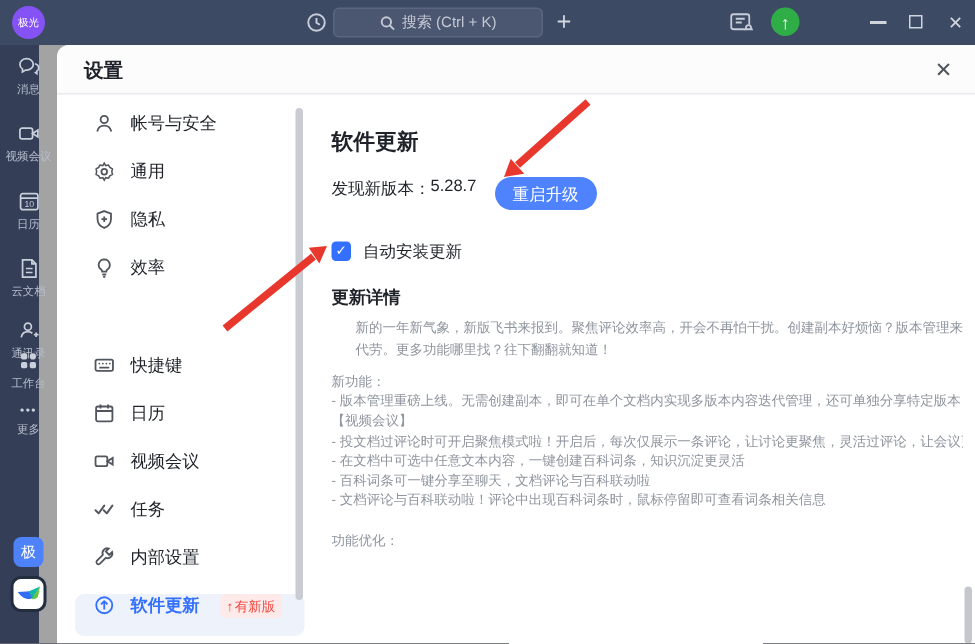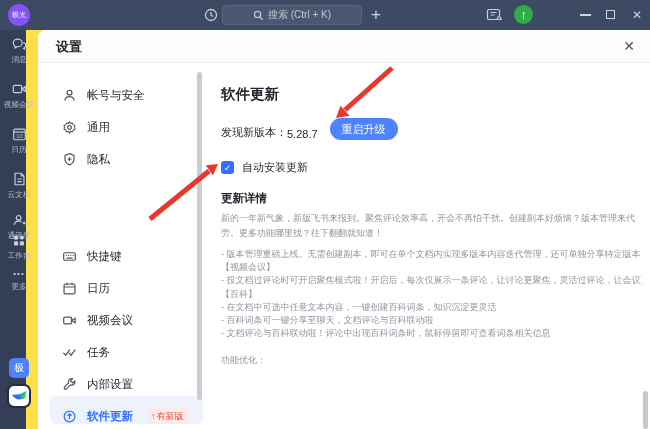--- a/index.html
+++ b/index.html
@@ -1,18 +1,18 @@
 <!DOCTYPE html>
 <html><head>
 <meta charset="utf-8">
 <style>
   html,body{margin:0;padding:0;background:#202531;}
   *{box-sizing:border-box;}
   #screen{position:relative;width:650px;height:429px;overflow:hidden;
-    font-family:"Liberation Sans","DejaVu Sans",sans-serif;background:#fde047;}
+    font-family:"Liberation Sans","DejaVu Sans",sans-serif;background:#a3a3a3;}
 
   
   .titlebar{position:absolute;left:0;top:0;right:0;height:30px;background:#3d4a64;}
   .tb-avatar{position:absolute;left:8px;top:4px;width:22px;height:22px;border-radius:50%;
     background:#8452f5;color:#fff;font-size:7px;display:flex;align-items:center;justify-content:center;}
   .tb-history{position:absolute;left:203px;top:7px;width:16px;height:16px;color:#c7cdd9;}
   .tb-search{position:absolute;left:222px;top:5px;width:140px;height:20px;border-radius:4px;
     background:#4b5670;border:1px solid #5a6680;color:#c3c8d4;font-size:10px;
     display:flex;align-items:center;justify-content:center;gap:4px;}
   .tb-plus{position:absolute;left:366px;top:2px;width:20px;height:26px;color:#cfd4dd;
@@ -40,40 +40,40 @@
     border-top-left-radius:8px;overflow:hidden;}
   .dlg-header{position:absolute;left:0;top:0;right:0;height:33px;background:#fcfcfd;
     border-bottom:1px solid #e8eaed;}
   .dlg-title{position:absolute;left:18px;top:0;line-height:33px;font-size:13px;font-weight:bold;color:#1f2329;}
   .dlg-close{position:absolute;right:12px;top:7px;width:18px;height:18px;color:#51565e;
     font-size:14px;text-align:center;line-height:18px;cursor:pointer;}
 
   
   .side{position:absolute;left:0;top:34px;width:167px;bottom:0;}
   .side-item{position:absolute;left:12px;width:153px;height:28px;border-radius:6px;
-    display:flex;align-items:flex-end;padding-left:12px;gap:10px;font-size:11.5px;color:#1f2329;cursor:pointer;}
+    display:flex;align-items:flex-start;padding-left:12px;gap:10px;font-size:11.5px;color:#1f2329;cursor:pointer;}
   .side-item svg{flex:0 0 auto;color:#51565e;}
   .side-item.sel{background:#eef2fb;color:#3370ff;font-weight:bold;}
   .side-item.sel svg{color:#3370ff;}
   .side-badge{display:inline-flex;align-items:center;gap:1px;background:#fdeae9;color:#f54a45;
     font-size:9px;font-weight:normal;border-radius:3px;padding:1.5px 4px;margin-left:4px;}
   .side-scroll{position:absolute;left:159px;top:8px;width:5px;height:328px;border-radius:3px;background:#c9ccd2;}
 
   
   .content{position:absolute;left:167px;top:34px;right:0;bottom:0;padding:21px 8px 0 16px;overflow:hidden;}
   .c-title{font-size:14.5px;font-weight:bold;color:#1f2329;margin:0 0 14px 0;}
-  .ver-row{display:flex;align-items:flex-end;height:22px;font-size:11px;color:#1f2329;margin:0 0 20px 0;}
+  .ver-row{display:flex;align-items:flex-start;height:22px;font-size:11px;color:#1f2329;margin:0 0 20px 0;}
   .btn-upgrade{margin-left:12px;height:22px;padding:0 12px;border:none;border-radius:12px;
     background:#4e83fd;color:#fff;font-size:11px;font-family:inherit;cursor:pointer;display:flex;align-items:center;}
   .chk-row{display:flex;align-items:center;margin:0 0 16px 0;}
   .chk{width:13px;height:13px;border-radius:3px;background:#3370ff;color:#fff;font-size:9px;
     display:flex;align-items:center;justify-content:center;cursor:pointer;}
   .chk-label{margin-left:8px;font-size:11px;color:#1f2329;}
   .c-sub{font-size:11.5px;font-weight:bold;color:#1f2329;margin:0 0 5px 0;}
-  .intro{font-size:9px;line-height:15px;color:#8f959e;margin:0 0 7px 0;}
+  .intro{font-size:9px;line-height:15px;color:#8f959e;margin:0 0 7px 16px;}
   .note-line{font-size:9px;line-height:13.2px;min-height:13.2px;color:#8f959e;white-space:nowrap;overflow:hidden;}
   .main-scroll{position:absolute;right:2px;bottom:0;width:5px;height:38px;border-radius:3px;background:#c4c7cc;}
 
   
   .arrows{position:absolute;left:0;top:0;width:650px;height:429px;pointer-events:none;z-index:50;}
 </style>
 </head>
 <body>
 
 <div id="screen">
@@ -224,20 +224,29 @@
       <div class="side-item" style="top:43px">
         <span style="display:inline-flex">
           <svg width="15" height="15" viewBox="0 0 16 16" fill="none" stroke="currentColor" stroke-width="1.3">
             <circle cx="8" cy="8" r="2"></circle>
             <path d="M8 1.8l1 1.8 2-.4 1 1.7 1.8 1-.4 2 .4 2-1.8 1-1 1.7-2-.4-1 1.8-1-1.8-2 .4-1-1.7-1.8-1 .4-2-.4-2 1.8-1 1-1.7 2 .4z" stroke-width="1.1"></path>
           </svg>
         </span>
         <span>通用</span>
       </div>
 
+      <div class="side-item" style="top:107px">
+        <span style="display:inline-flex">
+          <svg width="15" height="15" viewBox="0 0 16 16" fill="none" stroke="currentColor" stroke-width="1.3">
+            <path d="M8 2a4 4 0 0 1 2.2 7.3c-.5.4-.7.9-.7 1.4H6.5c0-.5-.2-1-.7-1.4A4 4 0 0 1 8 2z"></path>
+            <path d="M6.6 12.8h2.8M7.2 14.5h1.6"></path>
+          </svg>
+        </span>
+        <span>效率</span>
+      </div>
 
 
       <div class="side-item" style="top:172px">
         <span style="display:inline-flex">
           <svg width="15" height="15" viewBox="0 0 16 16" fill="none" stroke="currentColor" stroke-width="1.3">
             <rect x="1.8" y="4" width="12.4" height="8" rx="1.3"></rect>
             <path d="M4.5 6.8h.01M7 6.8h.01M9.5 6.8h.01M12 6.8h.01M5 9.7h6" stroke-linecap="round"></path>
           </svg>
         </span>
         <span>快捷键</span>
@@ -309,24 +318,24 @@
 
       <div class="chk-row">
         <span class="chk">✓</span>
         <span class="chk-label">自动安装更新</span>
       </div>
 
       <div class="c-sub">更新详情</div>
       <div class="intro">新的一年新气象，新版飞书来报到。聚焦评论效率高，开会不再怕干扰。创建副本好烦恼？版本管理来代劳。更多功能哪里找？往下翻翻就知道！</div>
 
       <div>
+          <div class="note-line">新功能：</div>
           <div class="note-line">- 版本管理重磅上线。无需创建副本，即可在单个文档内实现多版本内容迭代管理，还可单独分享特定版本</div>
           <div class="note-line">【视频会议】</div>
           <div class="note-line">- 投文档过评论时可开启聚焦模式啦！开启后，每次仅展示一条评论，让讨论更聚焦，灵活过评论，让会议更高效</div>
-          <div class="note-line">【百科】</div>
           <div class="note-line">- 在文档中可选中任意文本内容，一键创建百科词条，知识沉淀更灵活</div>
           <div class="note-line">- 百科词条可一键分享至聊天，文档评论与百科联动啦</div>
           <div class="note-line">- 文档评论与百科联动啦！评论中出现百科词条时，鼠标停留即可查看词条相关信息</div>
           <div class="note-line"></div>
           <div class="note-line">功能优化：</div>
         </div>
 
       <div class="main-scroll"></div>
     </div>
   </div>

